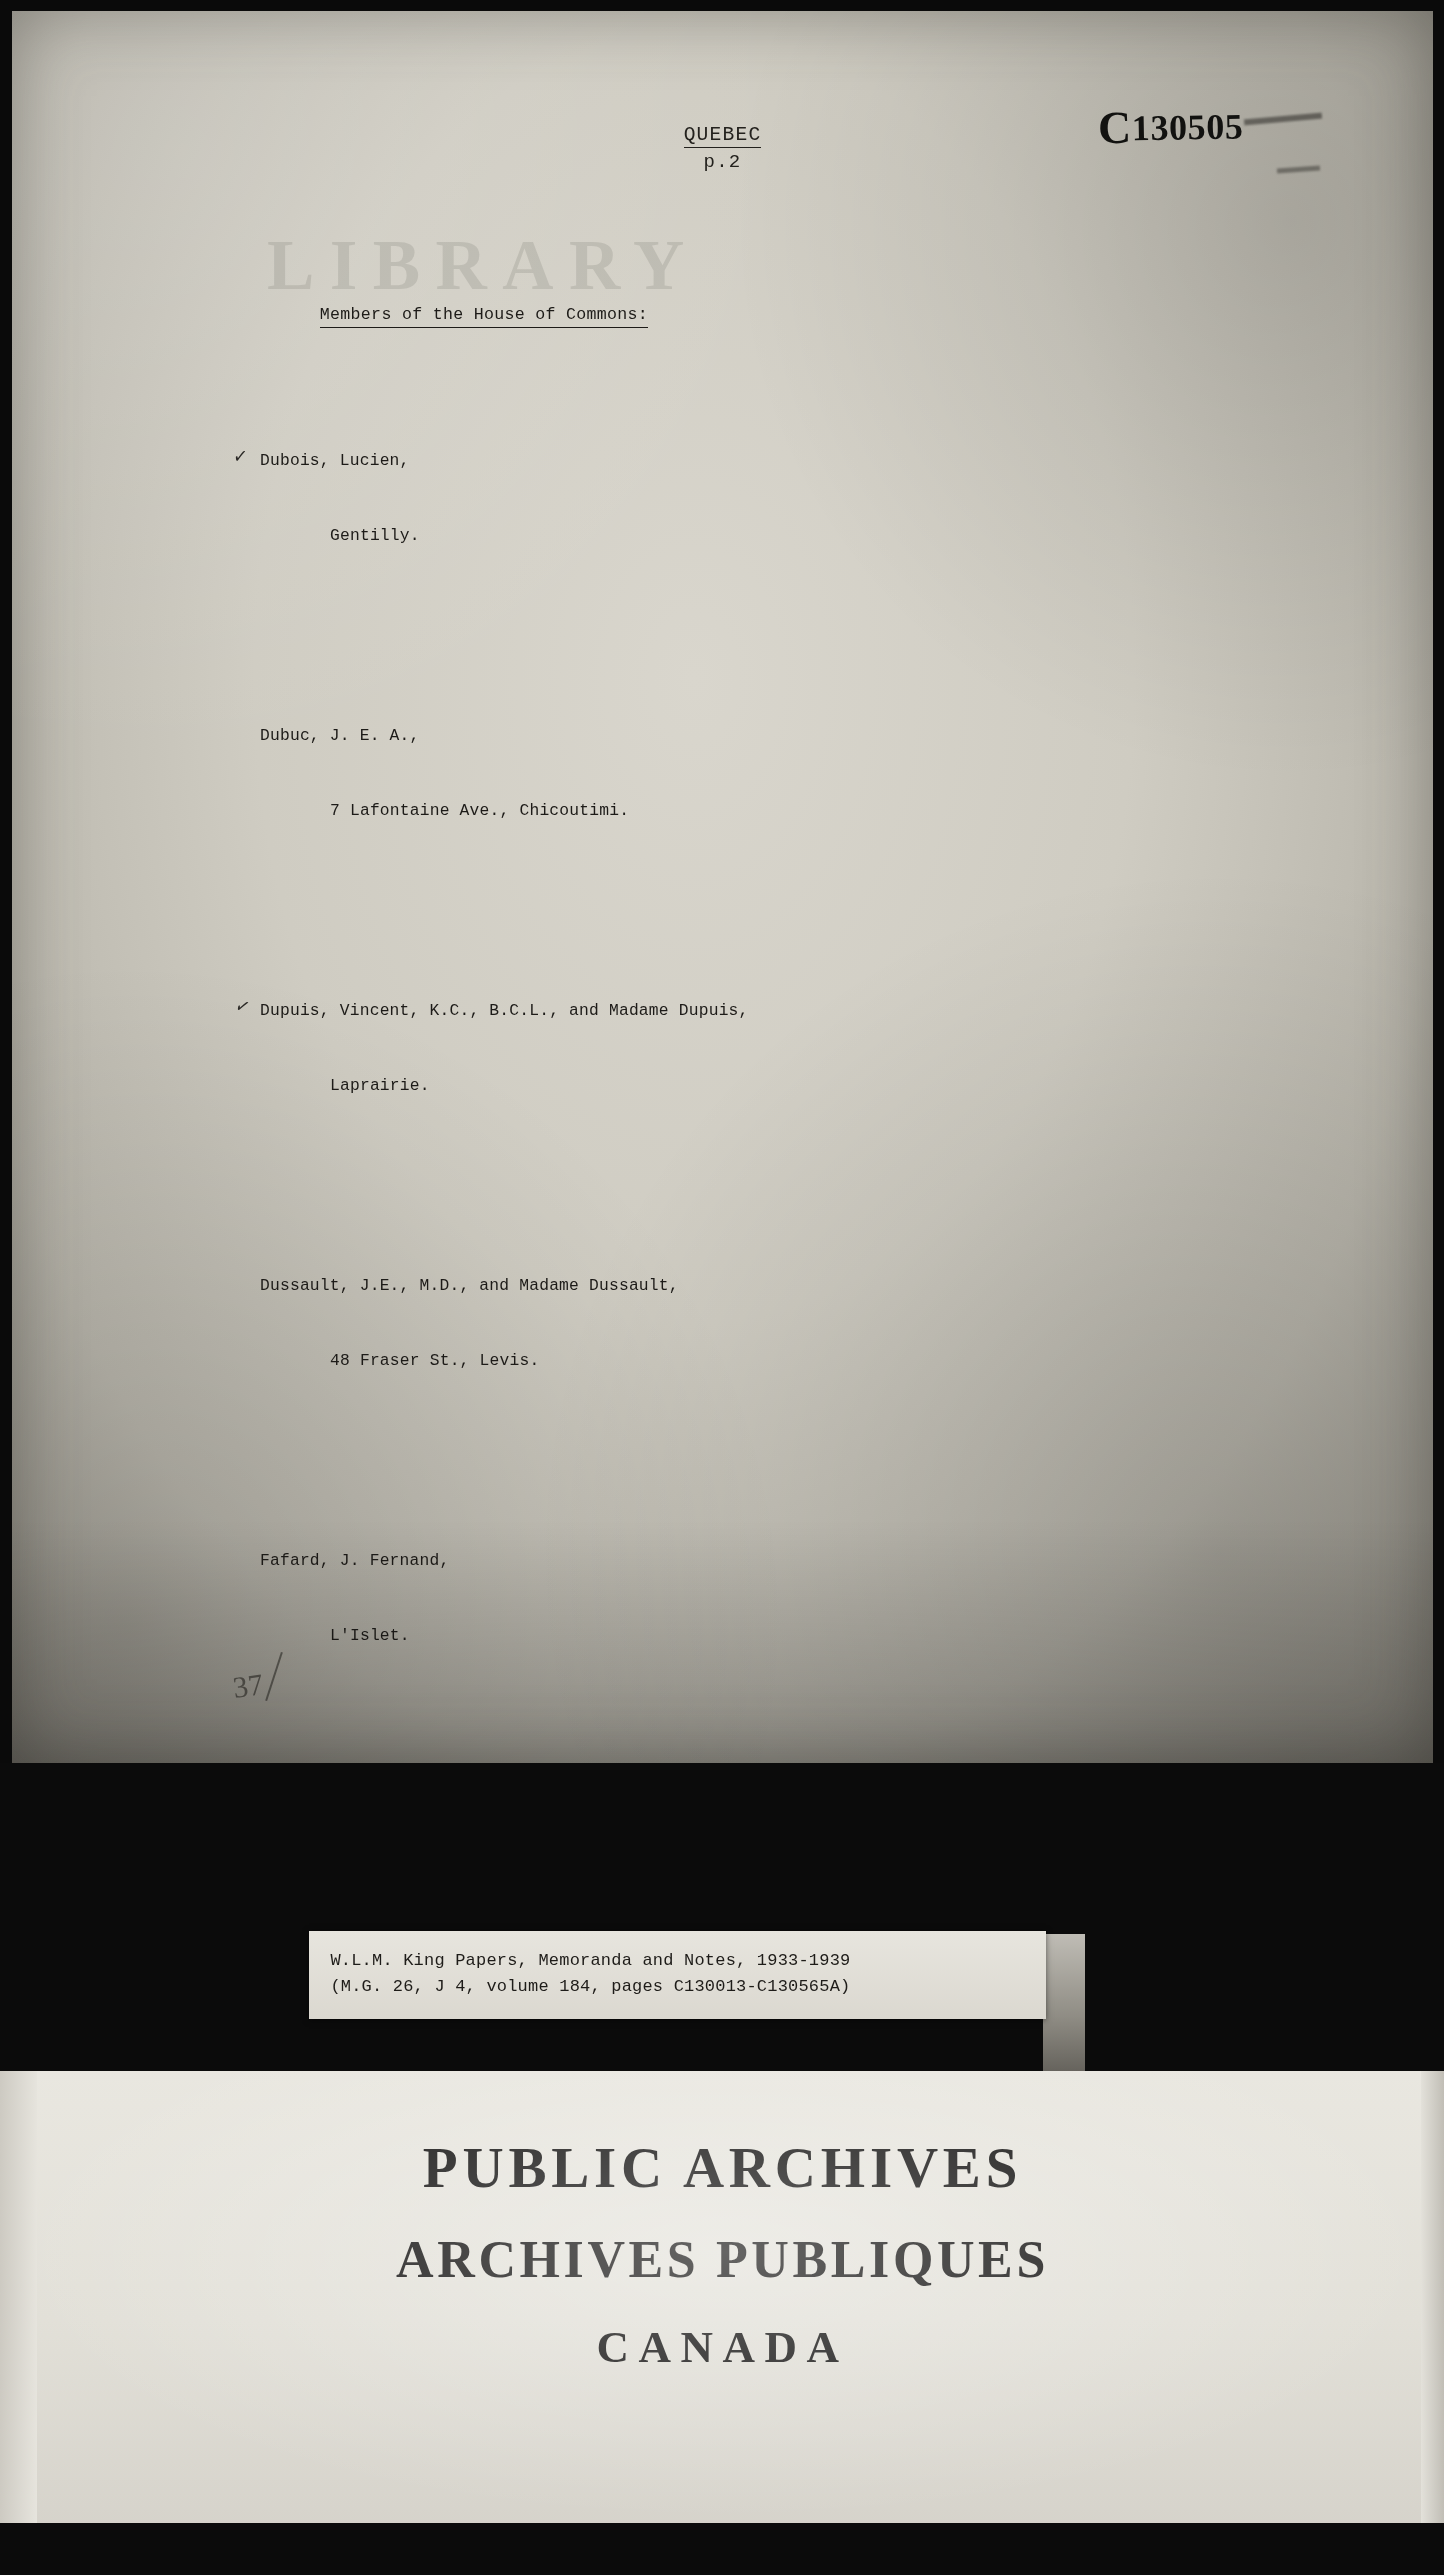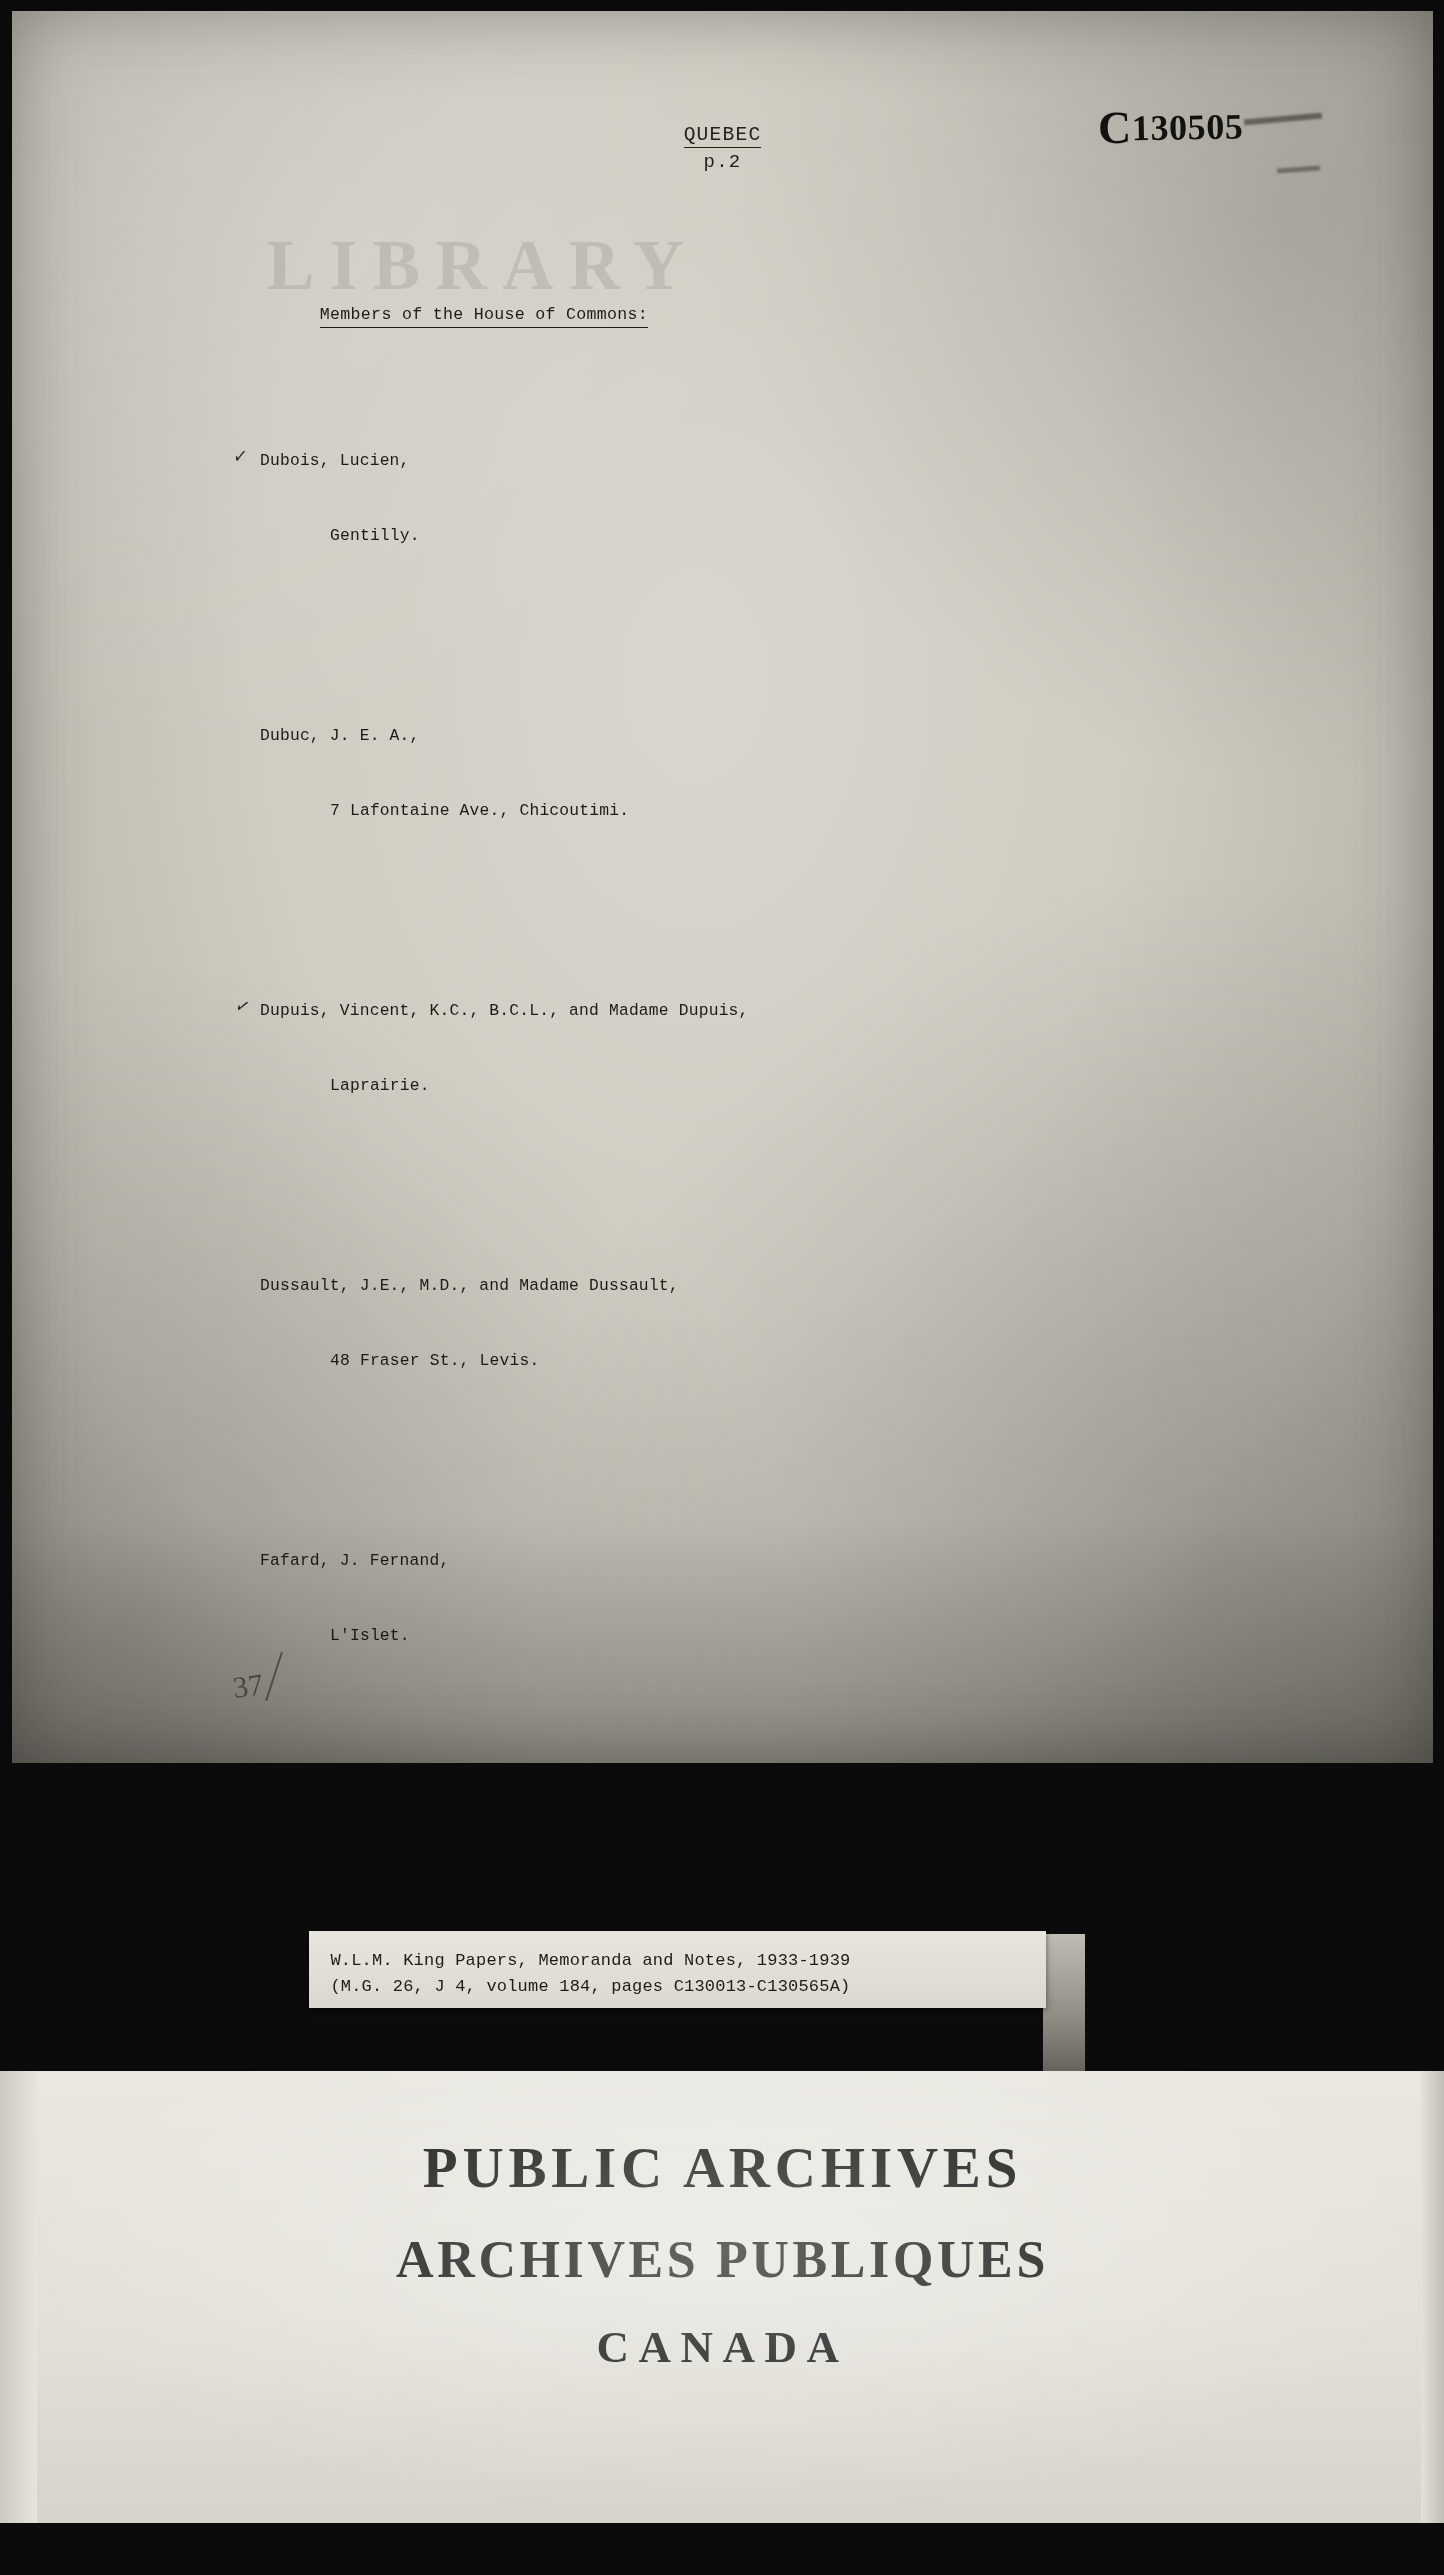--- a/index.html
+++ b/index.html
@@ -197,21 +197,21 @@
     height: 309px;
     background: #0b0b0b;
   }
 
   
   #caption-slip {
     position: absolute;
     left: 309px;
     top: 1931px;
     width: 737px;
-    height: 77px;
+    height: 88px;
     background: linear-gradient(to bottom, #e7e5de 0%, #dbd8d0 100%);
     box-shadow: 0 1.2px 6px rgba(0,0,0,0.5);
   }
   #caption-text {
     position: absolute;
     left: 21.4px;
     top: 16.6px;
     font-size: 17px;
     line-height: 26px;
     color: #1e1c19;

